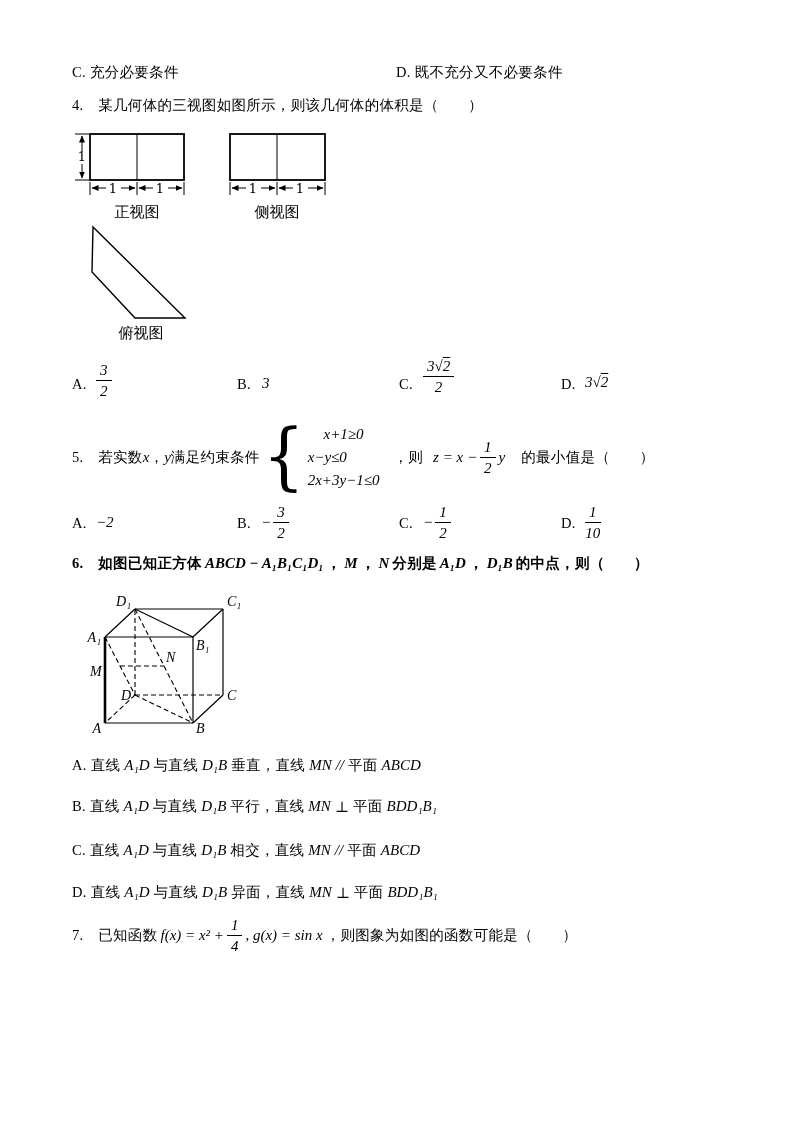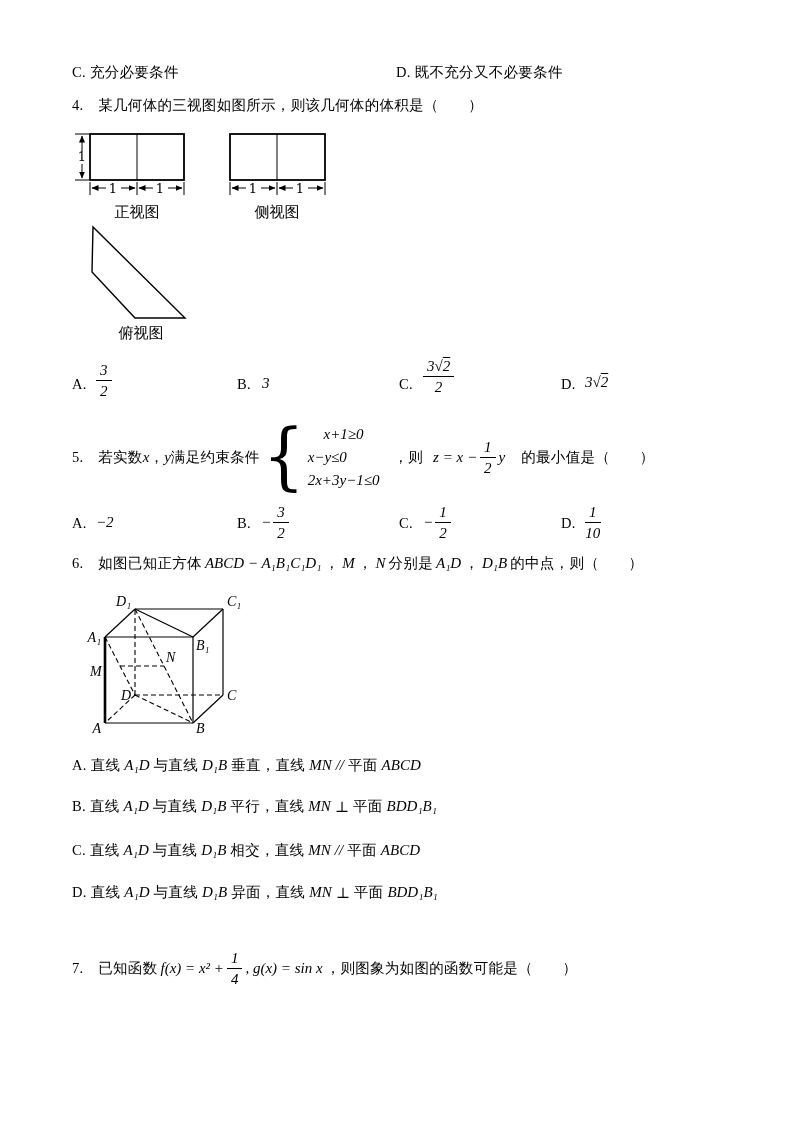--- a/index.html
+++ b/index.html
@@ -147,21 +147,21 @@
       <span class="num">1</span>
       <span class="den">2</span>
     </span>
   </span>
   <span class="abs cn" style="left:561px;top:515px;">D.</span>
   <span class="abs frac" style="left:585px;top:503px;">
     <span class="num">1</span>
     <span class="den">10</span>
   </span>
 
-  <div class="abs row" style="left:72px;top:554px;gap:3px;">
+  <div class="abs row" style="left:72px;top:554px;gap:3px;font-weight:bold;">
     <span class="cn">6.　如图已知正方体</span>
     <span class="math">ABCD − A₁B₁C₁D₁</span>
     <span class="cn">，</span>
     <span class="math">M</span>
     <span class="cn">，</span>
     <span class="math">N</span>
     <span class="cn">分别是</span>
     <span class="math">A₁D</span>
     <span class="cn">，</span>
     <span class="math">D₁B</span>
@@ -244,21 +244,21 @@
     <span class="math">A₁D</span>
     <span class="cn">与直线</span>
     <span class="math">D₁B</span>
     <span class="cn">异面，直线</span>
     <span class="math">MN</span>
     <span class="math">⊥</span>
     <span class="cn">平面</span>
     <span class="math">BDD₁B₁</span>
   </div>
 
-  <div class="abs row" style="left:72px;top:912px;height:46px;gap:3px;margin-top:33px;">
+  <div class="abs row" style="left:72px;top:912px;height:46px;gap:3px;">
     <span class="cn">7.　已知函数</span>
     <span class="math">f(x) = x² +</span>
     <span class="frac">
       <span class="num">1</span>
       <span class="den">4</span>
     </span>
     <span class="math">, g(x) = sin x</span>
     <span class="cn">，则图象为如图的函数可能是（　　）</span>
   </div>
 

